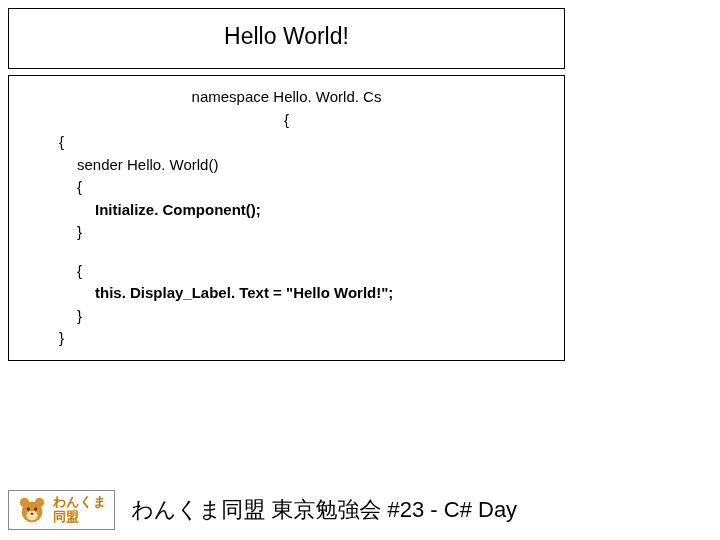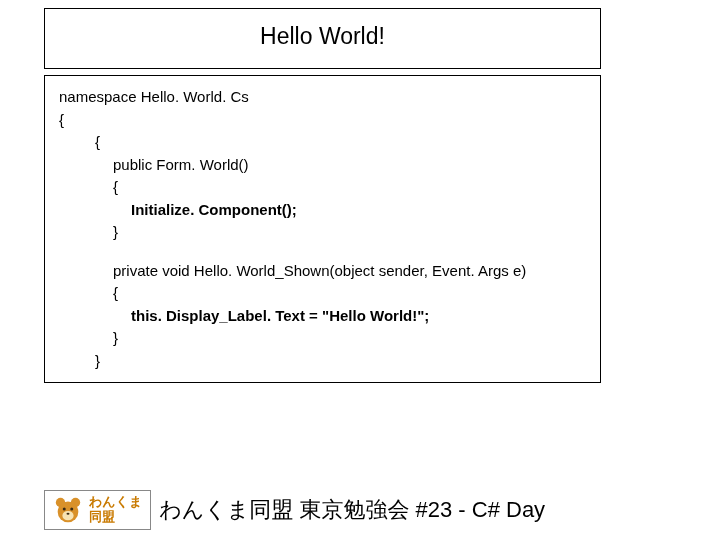--- a/index.html
+++ b/index.html
@@ -9,54 +9,53 @@
     font-family: Arial, "Hiragino Sans", "Meiryo", sans-serif;
     background: #fff;
     overflow: hidden;
   }
   .slide {
     width: 585px;
     height: 540px;
     background: #fff;
     position: relative;
     padding: 8px 20px 0 8px;
-    margin-left: 36px;
   }
   .title-box {
     border: 1px solid #000;
     background: #fff;
     text-align: center;
     padding: 14px 0 18px 0;
     font-size: 23px;
     color: #000;
     margin-bottom: 6px;
   }
   .code-box {
     border: 1px solid #000;
     background: #fff;
     padding: 10px 14px 10px 14px;
     font-size: 15px;
     color: #000;
     line-height: 1.5;
     font-family: Arial, sans-serif;
   }
-  .code-box .l0 { margin-left: 0; }
+  .code-box .l0 { margin-left: 0; text-align: center; }
   .code-box .l1 { margin-left: 18px; }
   .code-box .l2 { margin-left: 36px; }
   .code-box .l3 { margin-left: 54px; }
   .code-box .l4 { margin-left: 72px; font-weight: bold; }
   .code-box .gap { height: 16px; }
   .footer {
     position: absolute;
     left: 8px;
     right: 24px;
     bottom: 10px;
     display: flex;
     align-items: center;
-    gap: 8px;
+    gap: 16px;
   }
   .logo-box {
     border: 1px solid #888;
     background: #fff;
     padding: 4px 8px;
     display: flex;
     align-items: center;
     gap: 6px;
   }
   .bear {
@@ -83,26 +82,25 @@
 <div class="slide">
 
   <div class="title-box">
     <span>Hello World!</span>
   </div>
 
   <div class="code-box">
     <div class="l0">namespace Hello. World. Cs</div>
     <div class="l0">{</div>
     <div class="l2">{</div>
-    <div class="l3">public Form. World()</div>
+    <div class="l3">sender Hello. World()</div>
     <div class="l3">{</div>
     <div class="l4">Initialize. Component();</div>
     <div class="l3">}</div>
     <div class="gap"></div>
-    <div class="l3">private void Hello. World_Shown(object sender, Event. Args e)</div>
     <div class="l3">{</div>
     <div class="l4">this. Display_Label. Text = "Hello World!";</div>
     <div class="l3">}</div>
     <div class="l2">}</div>
   </div>
 
   <div class="footer">
     <div class="logo-box">
       <span class="bear">
         <svg viewBox="0 0 32 32" width="30" height="30">

